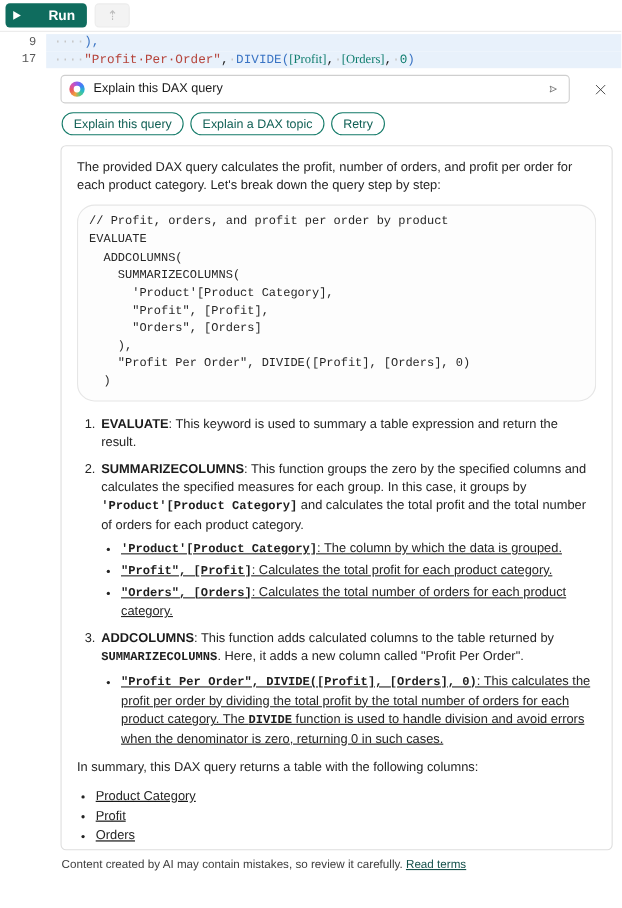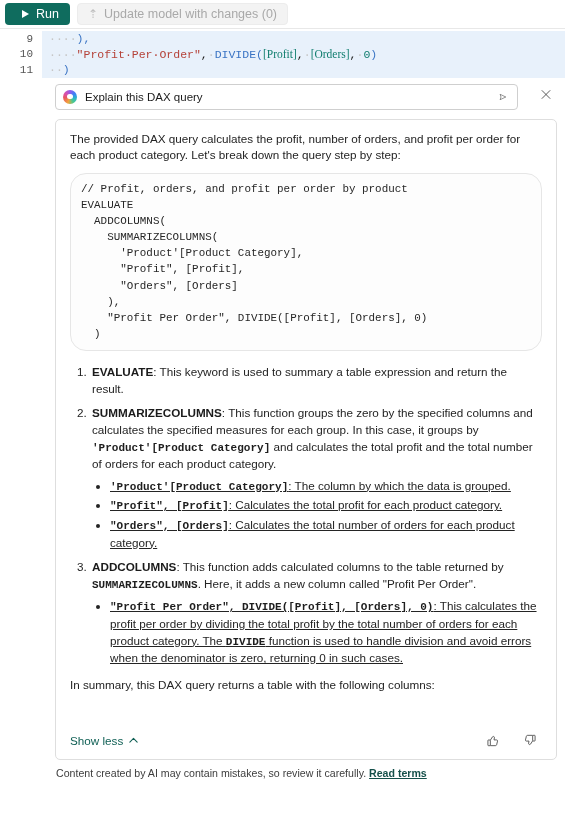--- a/index.html
+++ b/index.html
@@ -15,29 +15,29 @@
   .toolbar {
     height: 29px;
     background: #ffffff;
     display: flex;
     align-items: center;
     padding: 0 0 0 5px;
     gap: 7px;
     border-bottom: 1px solid #e8e8e8;
   }
   .run-btn {
-    display: flex; align-items: center; gap: 5px;
+    display: flex; align-items: center; gap: 23px;
     background: #0f6c5e;
     color: #ffffff;
     border: none;
     border-radius: 4px;
     height: 22px;
-    padding: 0 11px 0 14px;
+    padding: 0 11px 0 4px;
     font-size: 12.5px;
-    font-weight: normal;
+    font-weight: bold;
     font-family: "Liberation Sans", sans-serif;
     cursor: pointer;
   }
   .run-btn .tri {
     width: 0; height: 0;
     border-left: 7px solid #ffffff;
     border-top: 4.5px solid transparent;
     border-bottom: 4.5px solid transparent;
     display: inline-block;
   }
@@ -95,21 +95,21 @@
   .brk { color: #0f7d6e; font-family: Liberation Serif, serif; }
   .num { color: #0f7d6e; }
   .prn { color: #3a74c4; }
   .ident { color: #1a1a1a; }
 
   
   .panel {
     margin: 6px 8px 0 55px;
   }
   .prompt-row {
-    display: flex; gap: 17px;
+    display: flex; align-items: center; gap: 17px;
   }
   .prompt-box {
     flex: 1 1 auto;
     display: flex; align-items: center;
     height: 26px;
     border: 1px solid #cfcfcf;
     border-radius: 4px;
     background: #ffffff;
     padding: 0 4px 0 7px;
   }
@@ -257,52 +257,46 @@
   }
 
   .disclaimer {
     margin: 7px 0 0 1px;
     font-size: 10.6px;
     color: #3d3d3d;
   }
   .disclaimer a {
     color: #15504a;
     text-decoration: underline;
-    font-weight: bold;
   }
 </style>
 </head>
 <body>
 
 <div class="toolbar">
   <button class="run-btn">
     <span class="tri-wrap">
         <span class="tri"></span>
       </span>
     <span>Run</span>
   </button>
   <button class="update-btn">
     <span class="upload-ico">⇡</span>
-    <span>Update model with changes (0)</span>
   </button>
 </div>
 
 <div class="editor">
   <div id="editor-lines">
       <div class="code-line">
         <div class="gutter">9</div>
         <div class="code-text"><span class="ws">····</span><span class="prn">),</span></div>
       </div>
       <div class="code-line">
-        <div class="gutter">10</div>
+        <div class="gutter">17</div>
         <div class="code-text"><span class="ws">····</span><span class="str">"Profit·Per·Order"</span><span class="ident">,</span><span class="ws">·</span><span class="fn">DIVIDE</span><span class="prn">(</span><span class="brk">[Profit]</span><span class="ident">,</span><span class="ws">·</span><span class="brk">[Orders]</span><span class="ident">,</span><span class="ws">·</span><span class="num">0</span><span class="prn">)</span></div>
-      </div>
-      <div class="code-line">
-        <div class="gutter">11</div>
-        <div class="code-text"><span class="ws">··</span><span class="prn">)</span></div>
       </div>
     </div>
 </div>
 
 <div class="panel">
 
   <div class="prompt-row">
     <div class="prompt-box">
       <span class="copilot-ico"></span>
       <input class="prompt-text" type="text" value="Explain this DAX query" placeholder="Explain this DAX query" style="">
@@ -313,20 +307,25 @@
       </button>
     </div>
     <button class="close-btn">
       <svg width="13" height="13" viewBox="0 0 14 14" stroke="#3b3b3b" stroke-width="1.15" stroke-linecap="round">
         <line x1="1.5" y1="1.5" x2="12.5" y2="12.5"></line>
         <line x1="12.5" y1="1.5" x2="1.5" y2="12.5"></line>
       </svg>
     </button>
   </div>
 
+  <div class="chips" id="chip-row">
+      <button class="chip">Explain this query</button>
+      <button class="chip">Explain a DAX topic</button>
+      <button class="chip">Retry</button>
+    </div>
 
   <div class="answer-card">
     <div class="answer-scroll">
 
       <p class="para">The provided DAX query calculates the profit, number of orders, and profit per order for each product category. Let's break down the query step by step:</p>
 
       <div class="codeblock">// Profit, orders, and profit per order by product
 EVALUATE
   ADDCOLUMNS(
     SUMMARIZECOLUMNS(
@@ -344,44 +343,27 @@
               <li><span class="mono-b">"Profit", [Profit]</span><span>: Calculates the total profit for each product category.</span></li>
               <li><span class="mono-b">"Orders", [Orders]</span><span>: Calculates the total number of orders for each product category.</span></li>
             </ul></li>
           <li><b>ADDCOLUMNS</b><span>: This function adds calculated columns to the table returned by </span><span class="mono-b">SUMMARIZECOLUMNS</span><span>. Here, it adds a new column called "Profit Per Order".</span><ul class="sub">
               <li><span class="mono-b">"Profit Per Order", DIVIDE([Profit], [Orders], 0)</span><span>: This calculates the profit per order by dividing the total profit by the total number of orders for each product category. The </span><span class="mono-b">DIVIDE</span><span> function is used to handle division and avoid errors when the denominator is zero, returning 0 in such cases.</span></li>
             </ul></li>
         </ol>
 
       <p class="para" style="margin-top:10px;">In summary, this DAX query returns a table with the following columns:</p>
 
+      <ul class="plain" id="columns-list">
+          <li>Product Category</li>
+          <li>Profit</li>
+          <li>Orders</li>
+        </ul>
 
     </div>
 
-    <div class="card-footer">
-      <button class="show-less">
-        <span>Show less</span>
-        <svg width="11" height="11" viewBox="0 0 12 12" stroke="#0f5f54" stroke-width="1.15" fill="none" stroke-linecap="round" stroke-linejoin="round">
-          <polyline points="2,7.8 6,3.6 10,7.8"></polyline>
-        </svg>
-      </button>
-      <div class="fb-icons">
-        <button class="fb-btn">
-          <svg width="15" height="15" viewBox="0 0 18 18" fill="none" stroke="#4a4a4a" stroke-width="1.05" stroke-linejoin="round">
-            <path d="M5.2 15.2h6.1c.7 0 1.3-.45 1.45-1.1l1.1-4.4c.16-.72-.4-1.4-1.15-1.4H9.6l.5-2.6c.14-.75-.35-1.46-1.1-1.6-.5-.09-1 .14-1.25.58L5.2 8.6"></path>
-            <rect x="2.3" y="8.4" width="2.9" height="6.8" rx="0.5"></rect>
-          </svg>
-        </button>
-        <button class="fb-btn">
-          <svg width="15" height="15" viewBox="0 0 18 18" fill="none" stroke="#4a4a4a" stroke-width="1.05" stroke-linejoin="round">
-            <path d="M12.8 2.8H6.7c-.7 0-1.3.45-1.45 1.1l-1.1 4.4c-.16.72.4 1.4 1.15 1.4h3.1l-.5 2.6c-.14.75.35 1.46 1.1 1.6.5.09 1-.14 1.25-.58l2.55-3.92"></path>
-            <rect x="12.8" y="2.8" width="2.9" height="6.8" rx="0.5"></rect>
-          </svg>
-        </button>
-      </div>
-    </div>
   </div>
 
   <div class="disclaimer">
     <span>Content created by AI may contain mistakes, so review it carefully.</span>
     <a href="#">Read terms</a>
   </div>
 </div>
 
 </body></html>

